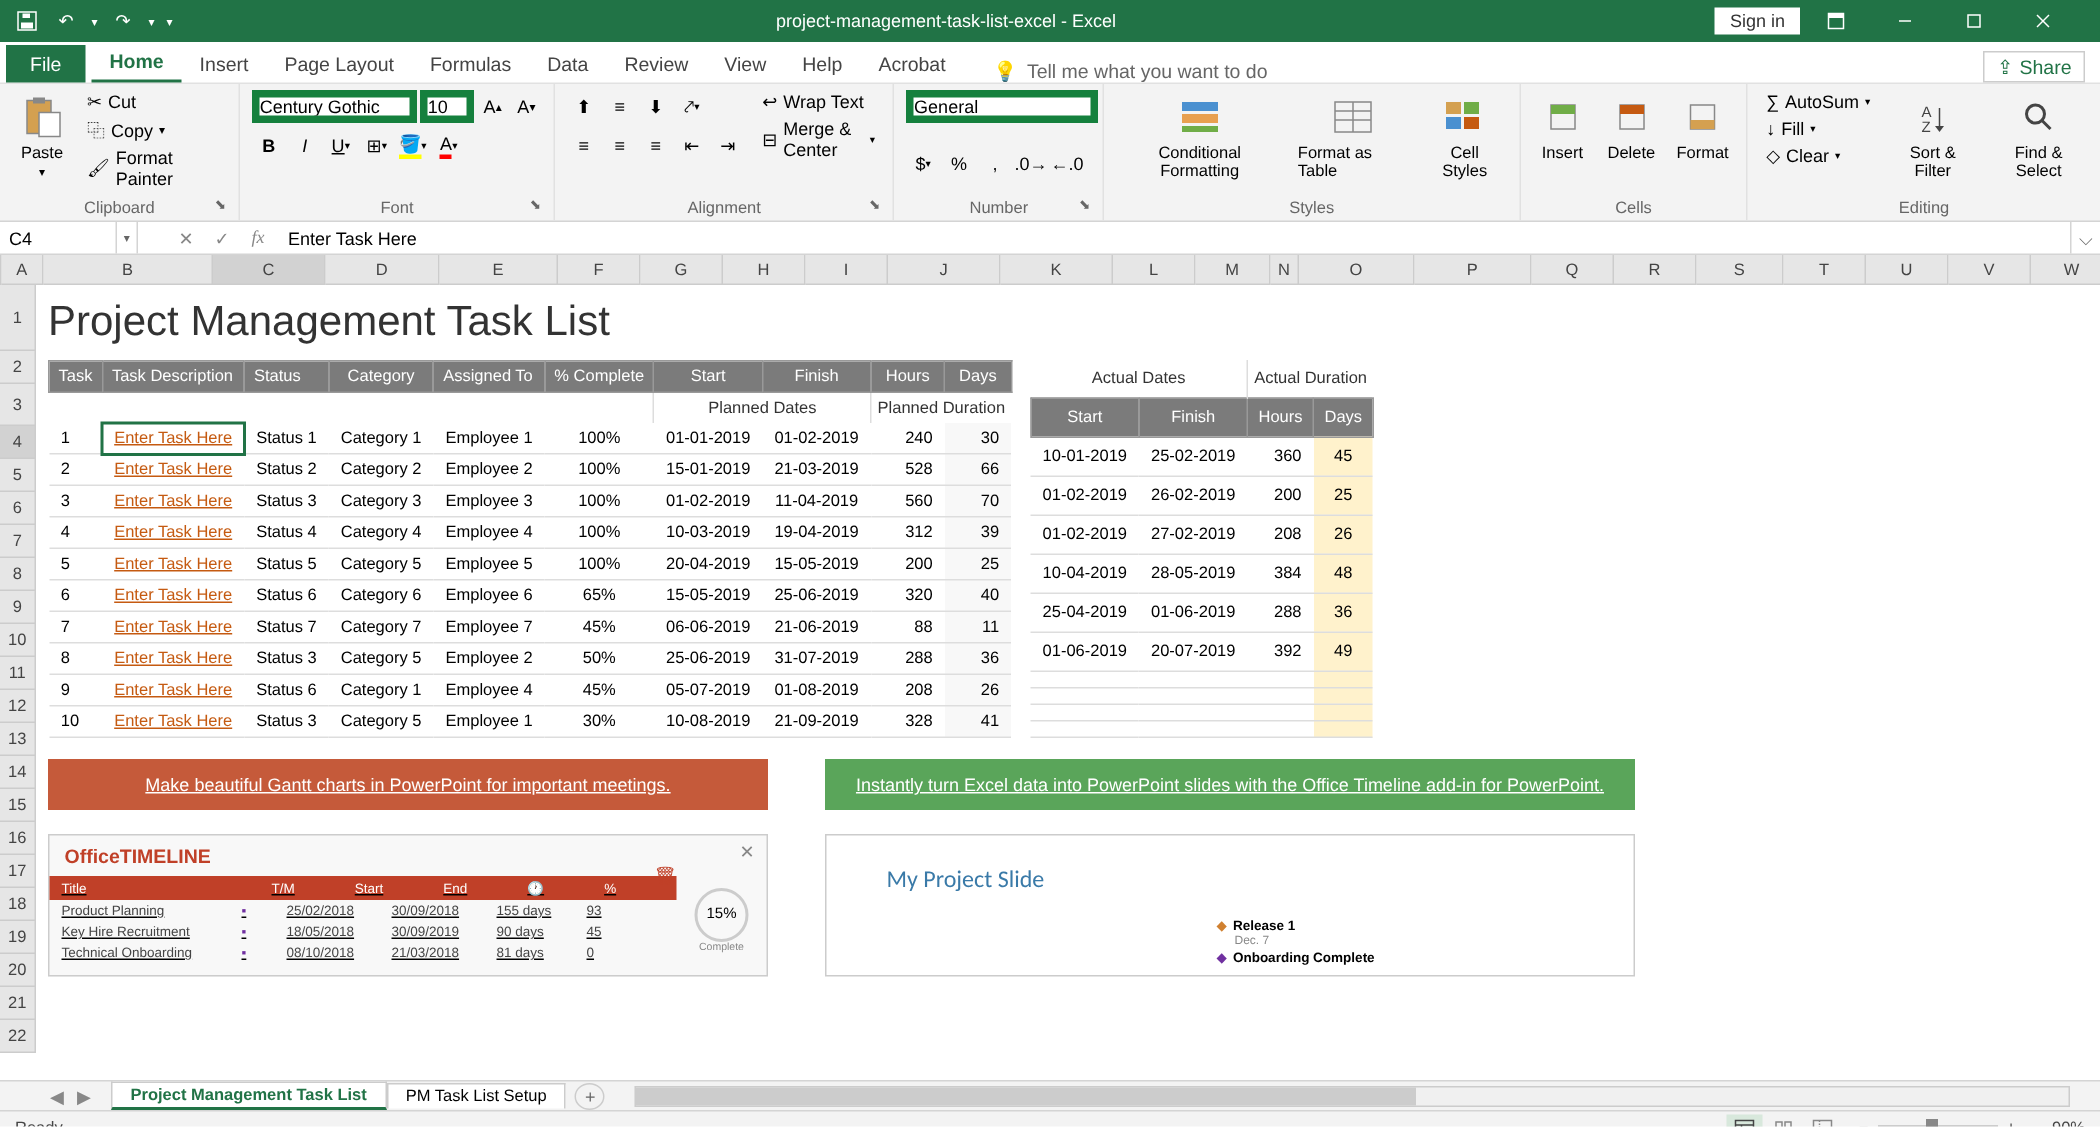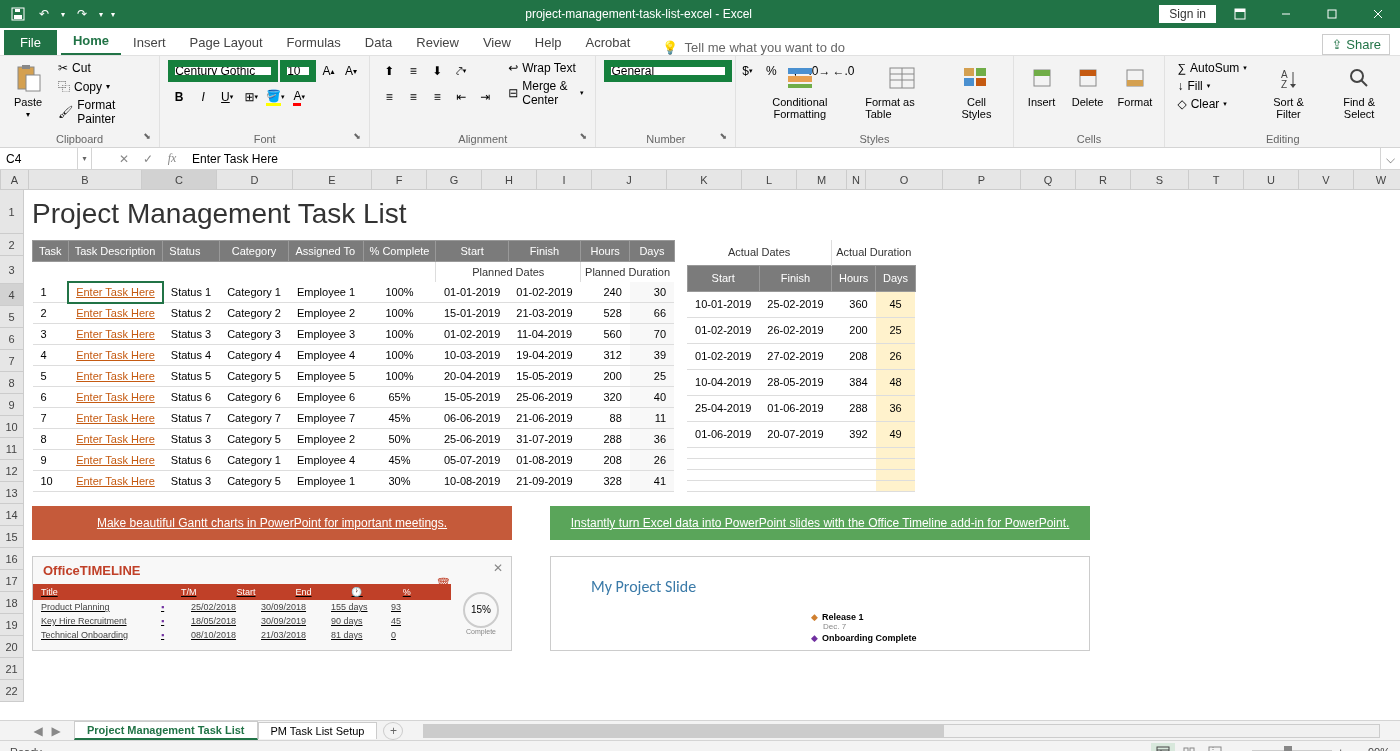--- a/index.html
+++ b/index.html
@@ -3,21 +3,21 @@
 <meta charset="utf-8">
 <style>
 * { margin: 0; padding: 0; box-sizing: border-box; font-family: "Segoe UI", Tahoma, sans-serif; }
 body { background: #fff; overflow: hidden; width: 1400px; height: 751px; font-size: 12px; }
 
 
 .titlebar { background: #217346; height: 28px; display: flex; align-items: center; color: #fff; }
 .qat { display: flex; align-items: center; gap: 2px; padding-left: 6px; }
 .qat-btn { width: 24px; height: 22px; display: flex; align-items: center; justify-content: center; color: #fff; font-size: 12px; cursor: pointer; }
 .title-center { flex: 1; text-align: center; font-size: 12px; }
-.title-right { display: flex; align-items: center; gap: 2px; padding-right: 0; }
+.title-right { display: flex; align-items: center; gap: 2px; padding-right: 16px; }
 .signin-btn { background: #fff; color: #333; padding: 2px 10px; font-size: 12px; cursor: pointer; }
 .win-btn { width: 44px; height: 28px; display: flex; align-items: center; justify-content: center; cursor: pointer; }
 
 
 .ribbon-tabs { background: #fff; height: 28px; display: flex; align-items: flex-end; border-bottom: 1px solid #e1e1e1; padding-left: 4px; }
 .rtab { padding: 5px 12px; font-size: 13px; cursor: pointer; color: #444; }
 .rtab.active { color: #217346; border-bottom: 2px solid #217346; font-weight: 600; }
 .rtab.file { background: #217346; color: #fff; padding: 5px 16px; margin-right: 4px; }
 .tell-me { display: flex; align-items: center; gap: 6px; padding-left: 20px; color: #666; font-size: 13px; }
 .share-btn { margin-left: auto; margin-right: 10px; color: #217346; font-size: 13px; display: flex; align-items: center; gap: 4px; border: 1px solid #ccc; padding: 2px 8px; }
@@ -25,21 +25,21 @@
 
 .ribbon { background: #f3f3f3; height: 92px; display: flex; border-bottom: 1px solid #d4d4d4; }
 .rgroup { border-right: 1px solid #e1e1e1; padding: 4px 8px 2px; display: flex; flex-direction: column; justify-content: space-between; position: relative; }
 .rgroup-label { text-align: center; font-size: 11px; color: #666; margin-top: auto; padding-top: 2px; }
 .rgroup-body { display: flex; gap: 6px; align-items: flex-start; }
 .btn-lg { display: flex; flex-direction: column; align-items: center; gap: 2px; font-size: 11px; padding: 2px 4px; cursor: pointer; }
 .icon-box { width: 32px; height: 32px; display: flex; align-items: center; justify-content: center; }
 .small-btn-col { display: flex; flex-direction: column; gap: 2px; }
 .small-btn { display: flex; align-items: center; gap: 4px; font-size: 12px; padding: 1px 4px; cursor: pointer; }
 .font-row { display: flex; gap: 2px; align-items: center; }
-.font-select { height: 22px; font-size: 12px; border: 7px solid #15803d; background: #fff; }
+.font-select { height: 22px; font-size: 12px; border: 5px solid #15803d; background: #fff; }
 .fmt-btn { width: 22px; height: 22px; display: inline-flex; align-items: center; justify-content: center; cursor: pointer; font-size: 12px; }
 .dialog-launcher { position: absolute; right: 2px; bottom: 2px; width: 14px; height: 14px; font-size: 9px; color: #666; cursor: pointer; }
 
 
 .formula-bar { height: 22px; display: flex; align-items: stretch; border-bottom: 1px solid #d4d4d4; background: #fff; }
 .name-box { width: 78px; border-right: 1px solid #d4d4d4; padding: 2px 6px; font-size: 12px; display: flex; align-items: center; }
 .name-box-dd { width: 14px; border-right: 1px solid #d4d4d4; display: flex; align-items: center; justify-content: center; color: #666; font-size: 8px; }
 .fb-btn { width: 24px; display: flex; align-items: center; justify-content: center; border-right: none; color: #888; font-size: 12px; }
 .fx { font-style: italic; font-family: "Times New Roman", serif; }
 .formula-input { flex: 1; padding: 2px 8px; font-size: 12px; display: flex; align-items: center; }
@@ -264,21 +264,21 @@
             <span>Merge &amp; Center</span>
             <span style="font-size:7px;">▾</span>
           </div>
       </div>
     </div>
     <div class="rgroup-label">Alignment</div>
     <div class="dialog-launcher">⬊</div>
   </div>
 
   <div class="rgroup" style="width:140px;">
-    <div style="display:flex;flex-direction:row;gap:4px;">
+    <div style="display:flex;flex-direction:column;gap:16px;">
       <input class="font-select" style="width: 128px;" value="General">
       <div class="font-row">
         <div class="fmt-btn">$<span style="font-size:7px;">▾</span></div>
         <div class="fmt-btn">%</div>
         <div class="fmt-btn">,</div>
         <div class="fmt-btn">.0→</div>
         <div class="fmt-btn">←.0</div>
       </div>
     </div>
     <div class="rgroup-label">Number</div>

